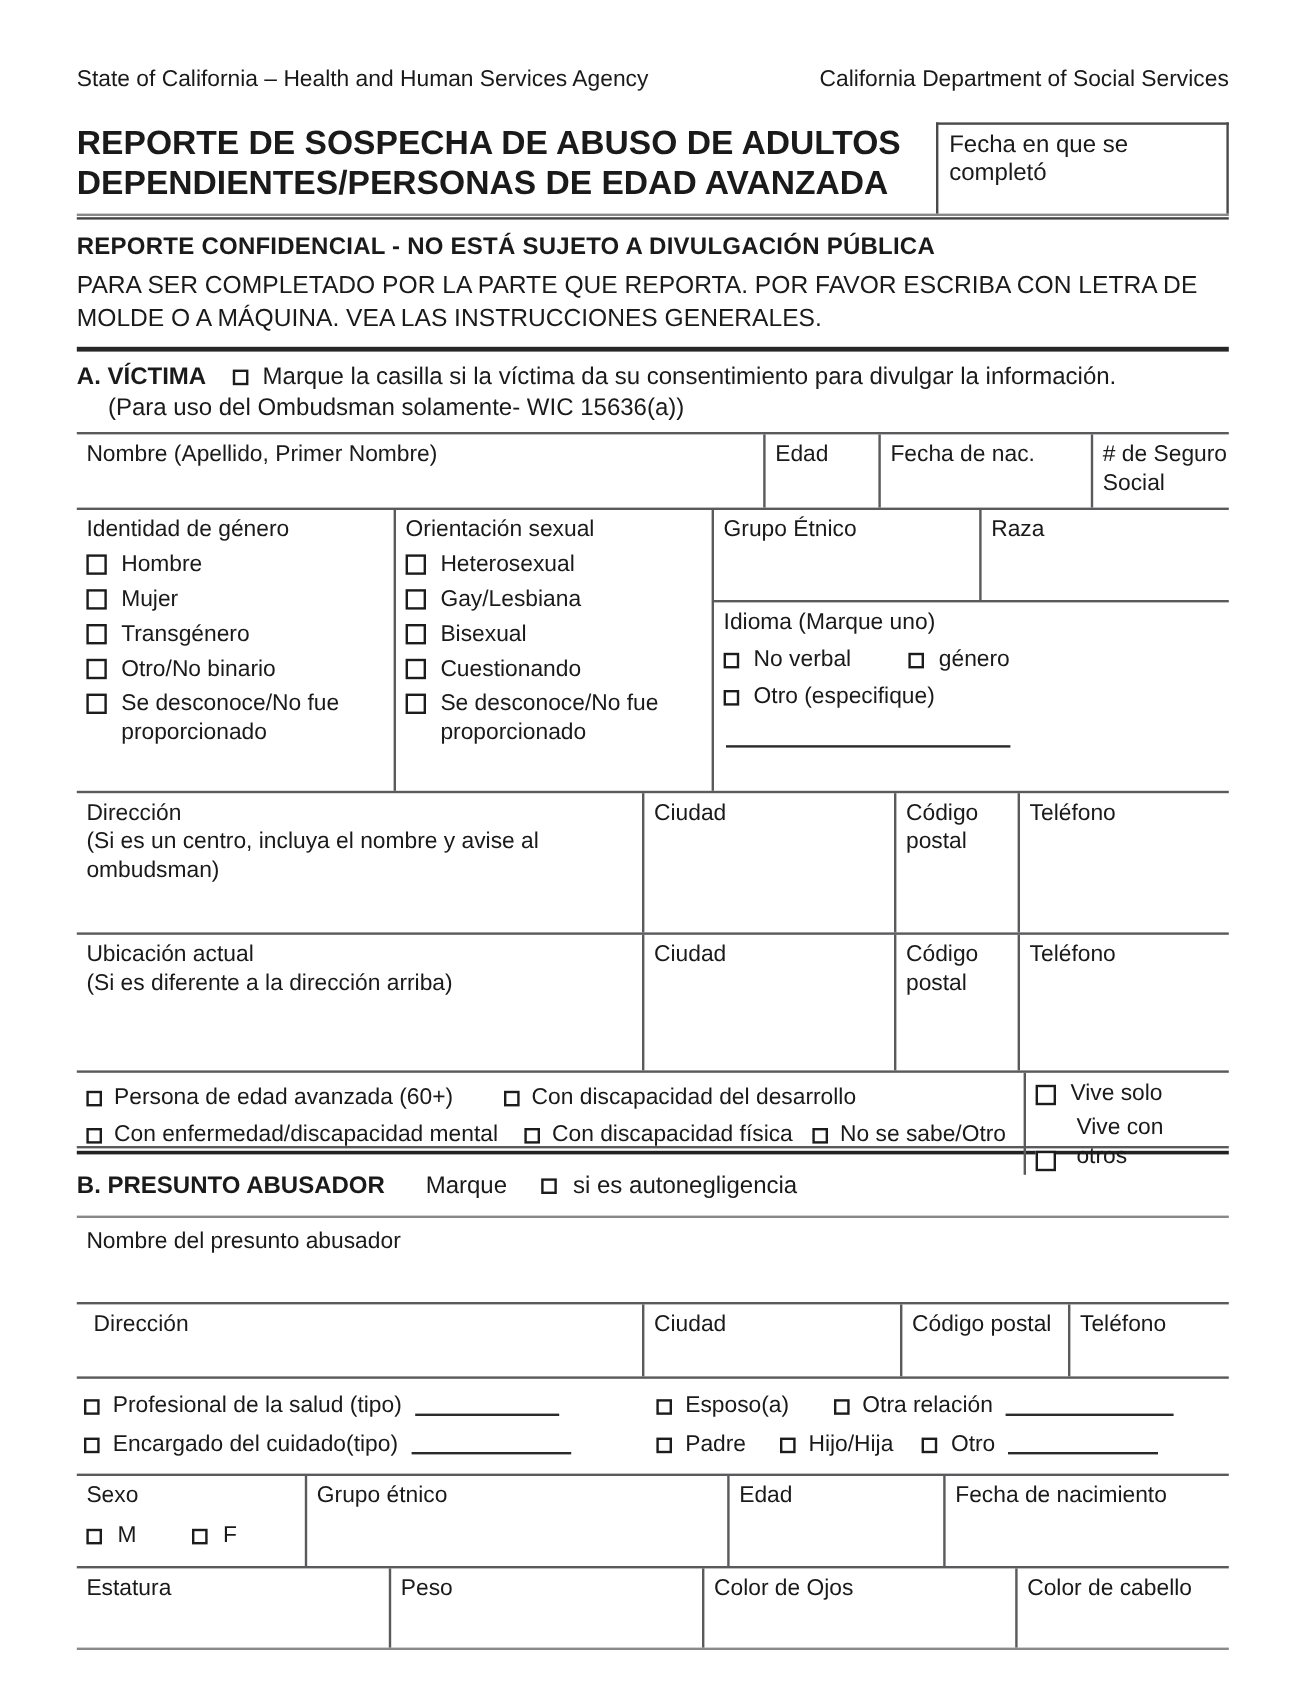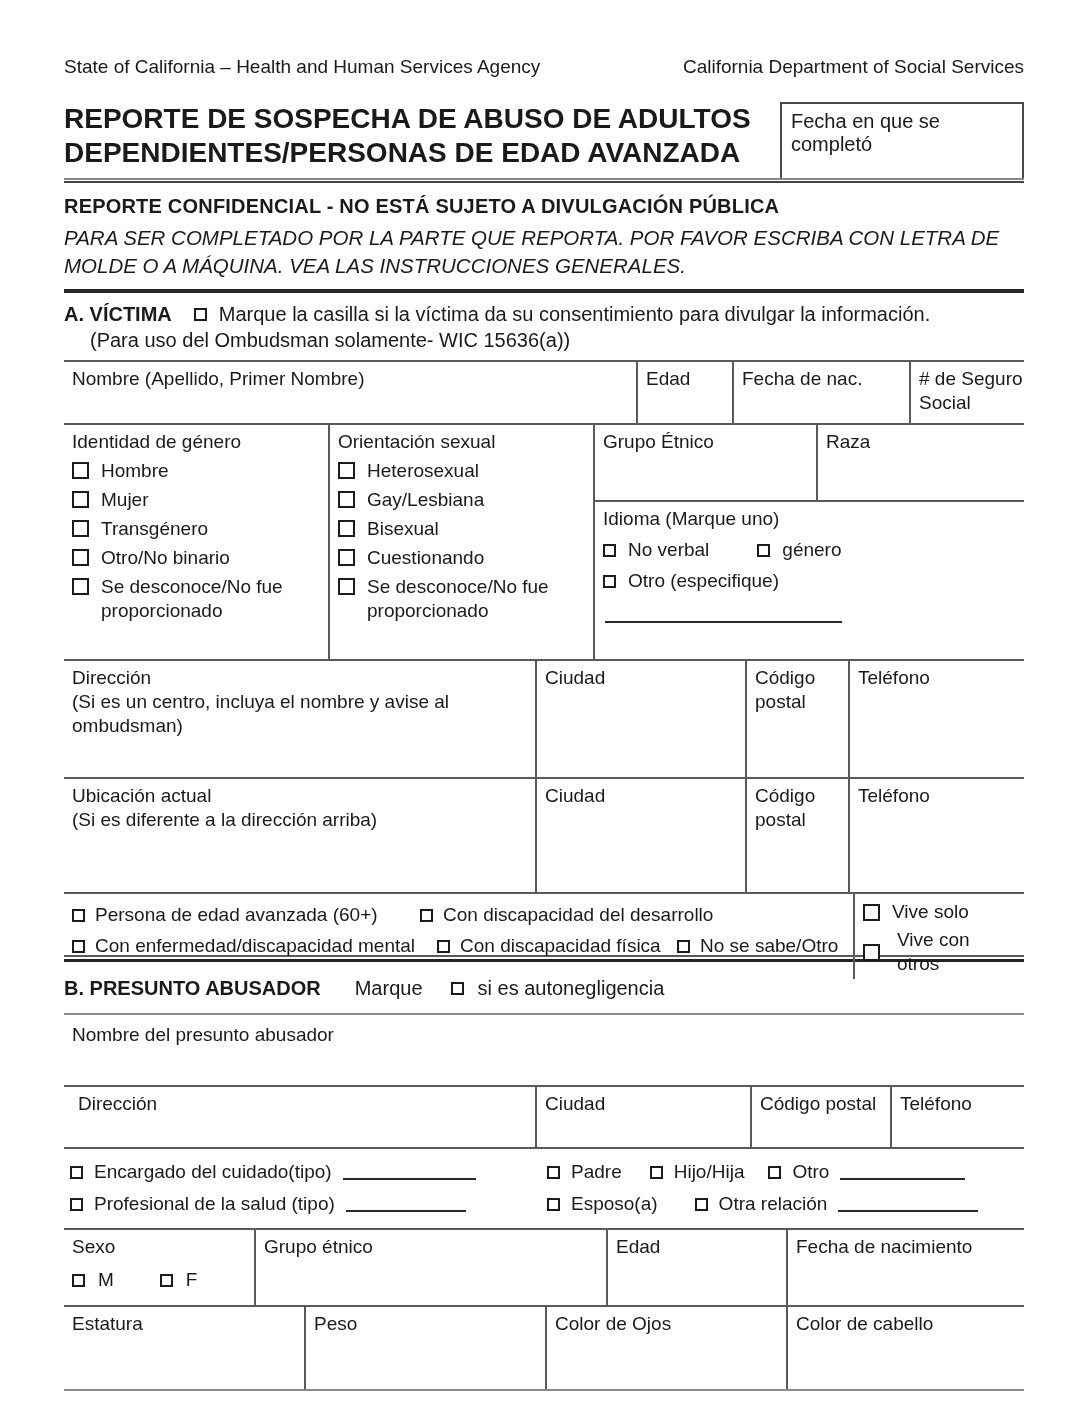--- a/index.html
+++ b/index.html
@@ -16,40 +16,40 @@
   .title-row { display: flex; align-items: stretch; margin-top: 24px; border-bottom: 2px solid #888; }
   .form-title { width: 706px; font-size: 28px; line-height: 34px; font-weight: bold; padding-bottom: 8px; }
   .date-box {
     margin-left: auto; width: 244px; align-self: stretch;
     border: 2px solid #4a4a4a; border-bottom: none;
     padding: 6px 9px; font-size: 20px;
   }
   .gap-line { height: 3px; border-bottom: 2px solid #444; }
 
   .confidential { margin-top: 12px; font-weight: bold; font-size: 20px; letter-spacing: 0.2px; }
-  .instructions { margin-top: 6px; font-style: italic; font-size: 20.5px; line-height: 28px; padding-bottom: 9px; border-bottom: 4px solid #262626; }
+  .instructions { margin-top: 6px; font-size: 20.5px; line-height: 28px; padding-bottom: 9px; border-bottom: 4px solid #262626; }
 
   .sec-a-head { margin-top: 10px; display: flex; align-items: center; font-size: 20px; }
   .sec-heading { font-weight: bold; margin-right: 22px; }
   .sec-note { margin-left: 26px; font-size: 20px; margin-top: 3px; }
 
   .tbl-a { margin-top: 8px; border-top: 2px solid #5a5a5c; }
   .row { display: grid; border-bottom: 2px solid #5a5a5c; }
   .cell { padding: 5px 8px; font-size: 19px; line-height: 24px; }
   .cell + .cell { border-left: 2px solid #5a5a5c; }
   .nopad { padding: 0; }
 
   .row-name   { grid-template-columns: 552px 76px 157px 175px; height: 63px; gap: 20px; }
   .row-ident  { grid-template-columns: 264px 265px 431px; height: 236px; }
   .row-addr   { grid-template-columns: 471px 210px 103px 176px; height: 118px; }
   .row-loc    { grid-template-columns: 471px 210px 103px 176px; height: 115px; }
   .row-status { grid-template-columns: 789px 171px; height: 63px; }
   .row-addr-b { grid-template-columns: 471px 215px 140px 134px; height: 62px; }
   .row-sexo   { grid-template-columns: 190px 352px 180px 238px; height: 77px; }
-  .row-fisico { grid-template-columns: 240px 241px 241px 238px; height: 84px; border-bottom-color: #8a8a8c; }
+  .row-fisico { grid-template-columns: 240px 241px 241px 238px; height: 68px; border-bottom-color: #8a8a8c; gap: 20px; }
 
   .cb { width: 17px; height: 17px; border: 2px solid #1c1c1c; background: #fff; flex: none; }
   .cb-sm { width: 13px; height: 13px; border: 2px solid #1c1c1c; background: #fff; flex: none; }
   .cbi { display: flex; align-items: flex-start; gap: 12px; margin-top: 5px; }
   .cbi .cb { margin-top: 3px; }
   .cbl { font-size: 19px; line-height: 24px; }
 
   .ident-right-top { display: grid; grid-template-columns: 221px 210px; border-bottom: 2px solid #5a5a5c; height: 77px; }
   .ident-right-top .cell:first-child { border-left: none; }
   .ident-right-bottom { padding: 5px 8px; }
@@ -231,21 +231,21 @@
               <span class="cb-sm"></span>
               <span>No se sabe/Otro</span>
             </div>
         </div>
       </div>
       <div class="cell" style="padding:3px 8px;">
         <div class="cbi" style="margin-top:3px;align-items:center;">
             <span class="cb" style="margin-top:0;"></span>
             <span class="cbl">Vive solo</span>
           </div>
-        <div class="cbi" style="margin-top:4px;align-items:center;gap:17px;">
+        <div class="cbi" style="margin-top:4px;align-items:flex-end;gap:17px;">
             <span class="cb" style="margin-top:0;"></span>
             <span class="cbl">Vive con otros</span>
           </div>
       </div>
     </div>
   </div>
   <div class="rule-b"></div>
 
   <div class="sec-b-head">
     <span class="sec-heading" style="margin-right:34px;text-align:right;">B. PRESUNTO ABUSADOR</span>
@@ -263,51 +263,51 @@
     <div class="cell" style="padding-left:14px;"><span>Dirección</span></div>
     <div class="cell"><span>Ciudad</span></div>
     <div class="cell"><span>Código postal</span></div>
     <div class="cell"><span>Teléfono</span></div>
   </div>
 
   <div class="rel-block">
     <div class="rel-line">
       <div class="rel-g1">
         <span class="cb-sm"></span>
-        <span>Encargado del cuidado(tipo)</span>
-        <span class="blank" style="width:133px;"></span>
-      </div>
-      <div class="rel-item" style="margin-right:28px;">
-          <span class="cb-sm"></span>
-          <span>Padre</span>
-        </div>
-      <div class="rel-item" style="margin-right:24px;">
-          <span class="cb-sm"></span>
-          <span>Hijo/Hija</span>
+        <span>Profesional de la salud (tipo)</span>
+        <span class="blank" style="width:120px;"></span>
+      </div>
+      <div class="rel-item" style="margin-right:37px;">
+          <span class="cb-sm"></span>
+          <span>Esposo(a)</span>
         </div>
       <div class="rel-item">
           <span class="cb-sm"></span>
-          <span>Otro</span>
-          <span class="blank" style="width:125px;"></span>
+          <span>Otra relación</span>
+          <span class="blank" style="width:140px;"></span>
         </div>
     </div>
     <div class="rel-line">
       <div class="rel-g1">
         <span class="cb-sm"></span>
-        <span>Profesional de la salud (tipo)</span>
-        <span class="blank" style="width:120px;"></span>
-      </div>
-      <div class="rel-item" style="margin-right:37px;">
-          <span class="cb-sm"></span>
-          <span>Esposo(a)</span>
+        <span>Encargado del cuidado(tipo)</span>
+        <span class="blank" style="width:133px;"></span>
+      </div>
+      <div class="rel-item" style="margin-right:28px;">
+          <span class="cb-sm"></span>
+          <span>Padre</span>
+        </div>
+      <div class="rel-item" style="margin-right:24px;">
+          <span class="cb-sm"></span>
+          <span>Hijo/Hija</span>
         </div>
       <div class="rel-item">
           <span class="cb-sm"></span>
-          <span>Otra relación</span>
-          <span class="blank" style="width:140px;"></span>
+          <span>Otro</span>
+          <span class="blank" style="width:125px;"></span>
         </div>
     </div>
   </div>
 
   <div class="row row-sexo">
     <div class="cell">
       <span>Sexo</span>
       <div class="mf-line">
         <div class="mf-item">
             <span class="cb-sm"></span>

